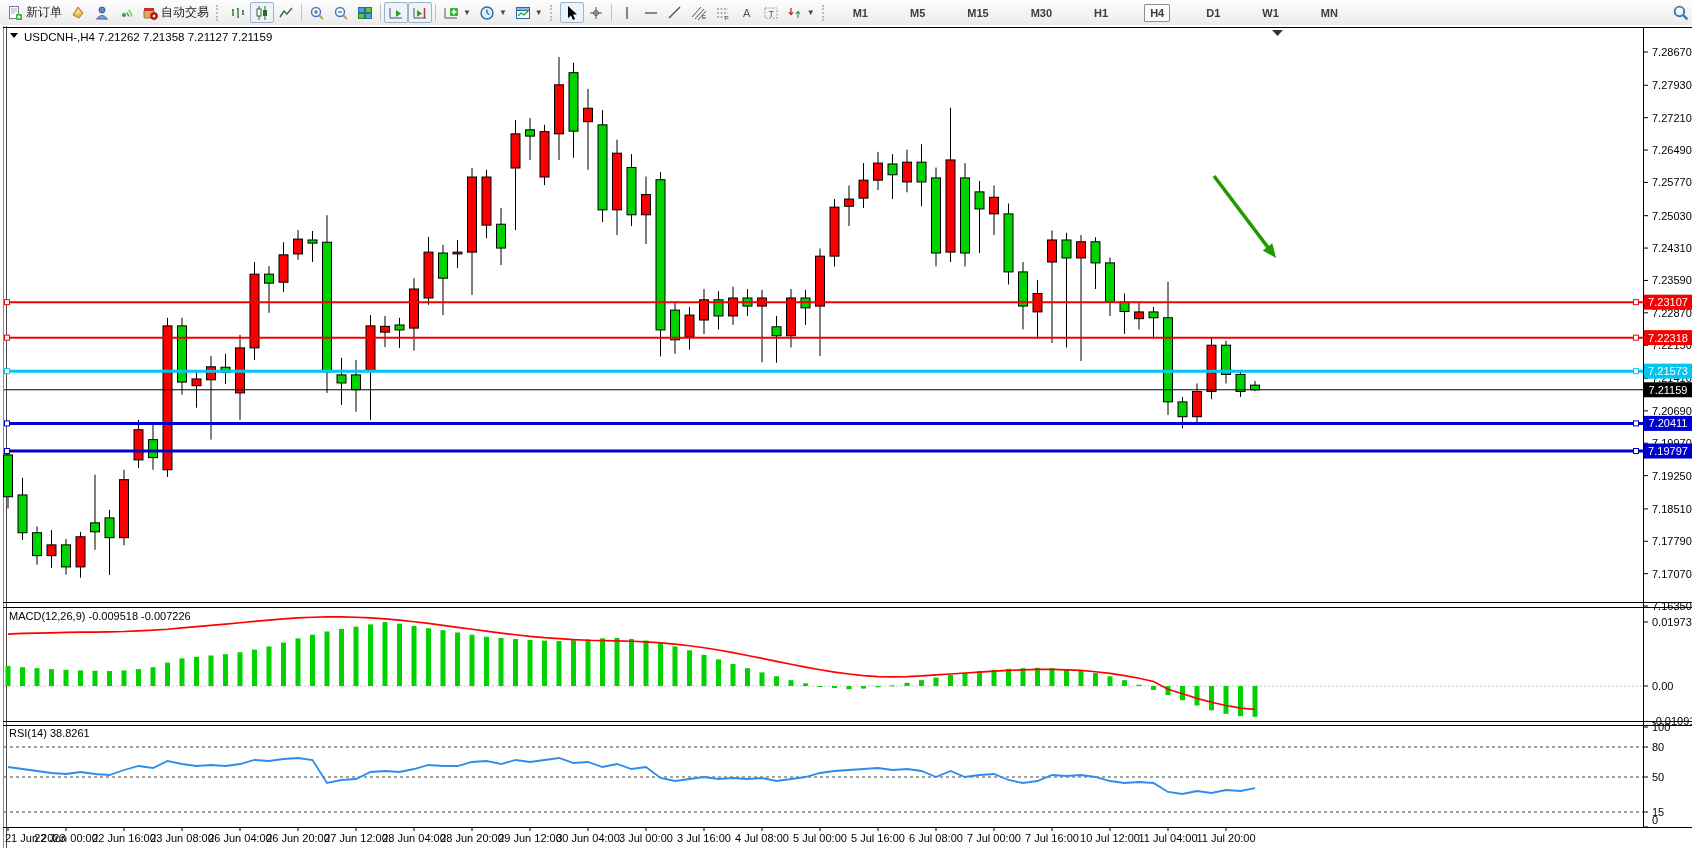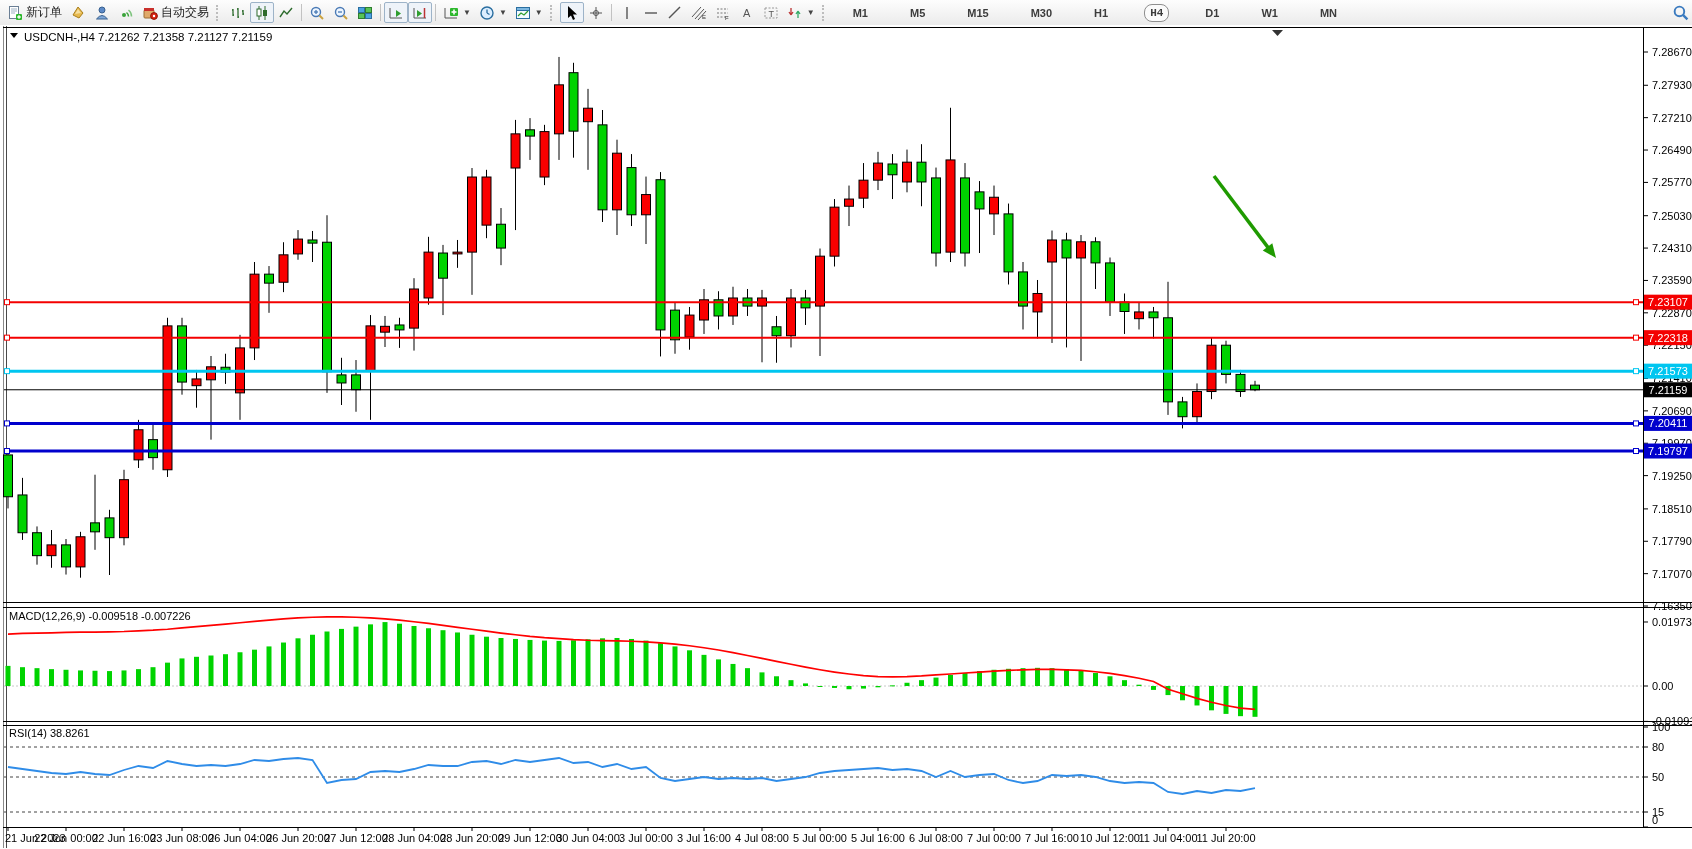--- a/index.html
+++ b/index.html
@@ -9,21 +9,21 @@
   .tbtn{height:21px;display:flex;align-items:center;gap:3px;padding:0 3px;border:1px solid transparent;
         background:transparent;font:12px "Liberation Sans",sans-serif;color:#222;cursor:default;}
   .tbtn.pressed{background:#eef3f9;border:1px solid #9db3c8;border-radius:2px;}
   .tbtn svg{display:block;}
   .grip{width:5px;height:16px;border-left:2px dotted #bdbdbd;margin:0 3px;}
   .sep{width:1px;height:17px;background:#c2c2c2;margin:0 3px;}
   .caret{font-size:8px;color:#444;margin-left:1px;}
   .tfgroup{display:flex;align-items:center;}
   .tf{font:bold 11px "Liberation Sans",sans-serif;color:#3c3c3c;padding:2px 5px;margin:0 15px;
       border:1px solid transparent;background:transparent;cursor:default;}
-  .tf.active{border:1px solid #8f8f8f;background:#fbfbfb;border-radius:8px;font-family:Liberation Mono, monospace;}
+  .tf.active{border:1px solid #8f8f8f;background:#fbfbfb;border-radius:1px;}
   .right-tools{margin-left:auto;display:flex;align-items:center;gap:4px;padding-right:6px;}
   .chatwrap{position:relative;}
   .badge{position:absolute;top:-4px;right:-6px;min-width:12px;height:12px;border-radius:7px;
          background:#e8401c;color:#fff;font:bold 9px/12px "Liberation Sans",sans-serif;text-align:center;padding:0 2px;}
   .chart-window{position:absolute;top:25px;left:0;right:0;bottom:0;background:#fff;}
   #chart{position:absolute;left:0;top:0;}
 </style>
 </head>
 <body>
 

